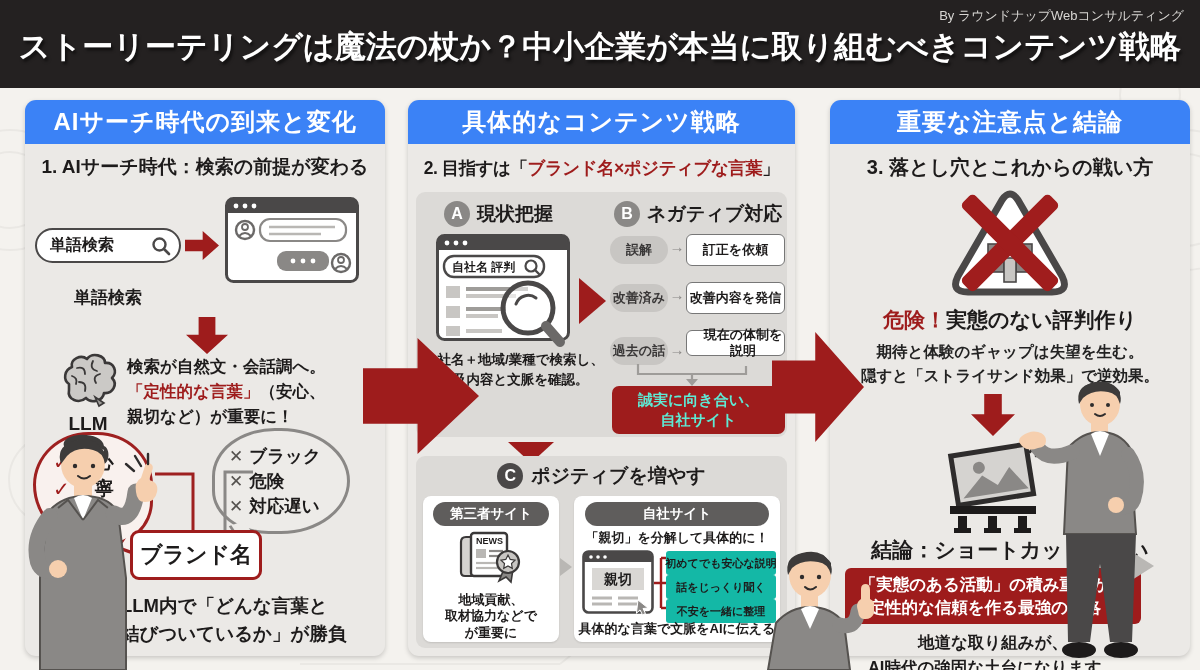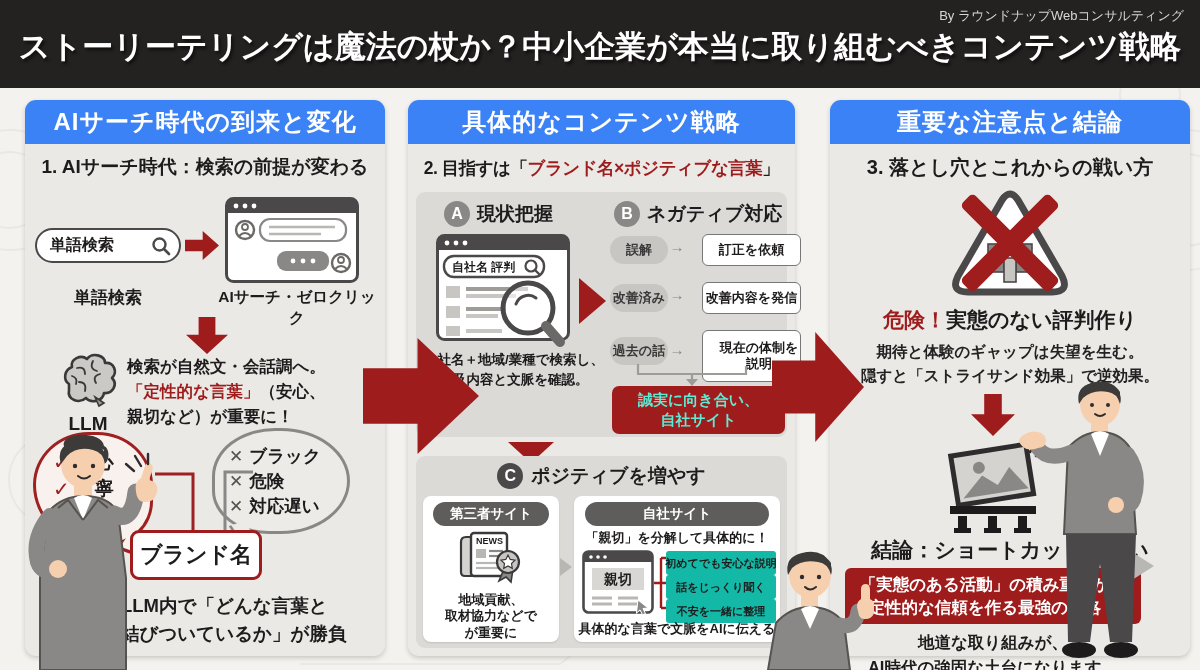--- a/index.html
+++ b/index.html
@@ -71,21 +71,21 @@
   .sub-head{position:absolute;display:flex;align-items:center;gap:7px;font-size:19px;font-weight:800;white-space:nowrap;}
   .a-head{left:28px;top:9px;}
   .b-head{left:198px;top:9px;}
   .a-browser{position:absolute;left:20px;top:42px;}
   .a-desc{position:absolute;left:0px;top:158px;width:196px;text-align:center;font-size:13.5px;font-weight:800;line-height:1.5;}
   .b-row{position:absolute;left:194px;width:175px;height:34px;}
   .b-oval{position:absolute;left:0;top:2px;width:58px;height:28px;background:#c8c6c3;border-radius:15px;
     display:flex;align-items:center;justify-content:center;font-size:13px;font-weight:800;color:#3a3838;}
   .b-arr{position:absolute;left:59px;top:4px;width:16px;text-align:center;color:#8a8886;font-weight:800;font-size:15px;}
   .b-box{position:absolute;left:76px;top:0;width:99px;background:#fff;border:1.5px solid #777;border-radius:6px;
-    display:flex;align-items:center;justify-content:center;text-align:center;font-size:13px;font-weight:800;line-height:1.25;box-sizing:border-box;margin-left:16px;}
+    display:flex;align-items:center;justify-content:center;text-align:center;font-size:13px;font-weight:800;line-height:1.25;box-sizing:border-box;}
   .b-result{position:absolute;left:196px;top:194px;width:173px;height:48px;background:#9e1c1c;border-radius:7px;color:#5eead4;
     display:flex;flex-direction:column;align-items:center;justify-content:center;font-size:15px;font-weight:800;line-height:1.35;}
   .c-head{position:absolute;left:0;top:7px;width:100%;display:flex;align-items:center;justify-content:center;gap:8px;
     font-size:19px;font-weight:800;}
   .mini-card{position:absolute;background:#fff;border-radius:8px;box-shadow:0 1px 2px rgba(0,0,0,.12);}
   .tp-card{left:7px;top:40px;width:136px;height:146px;}
   .own-card{left:158px;top:40px;width:206px;height:146px;}
   .pill{margin:6px auto 0;background:#5f5d5c;border-radius:13px;color:#fff;font-size:13.5px;font-weight:800;
     display:flex;align-items:center;justify-content:center;height:24px;}
   .tp-pill{width:116px;}
@@ -159,21 +159,20 @@
       <rect x="52" y="54" width="52" height="20" rx="9" fill="#8a8886"></rect>
       <circle cx="68" cy="64" r="2.4" fill="#fff"></circle>
         <circle cx="78" cy="64" r="2.4" fill="#fff"></circle>
         <circle cx="88" cy="64" r="2.4" fill="#fff"></circle>
       <circle cx="116" cy="66" r="9" fill="#fff" stroke="#6b6968" stroke-width="2.4"></circle>
       <circle cx="116" cy="63" r="3" fill="none" stroke="#6b6968" stroke-width="1.8"></circle>
       <path d="M110,72 q6,-6 12,0" fill="none" stroke="#6b6968" stroke-width="1.8"></path>
     </svg>
 
     <div class="lbl lbl-left">単語検索</div>
-    <div class="lbl lbl-right">AIサーチ・ゼロクリック</div>
 
     <div class="arrow-down-sm" style="left:161px;top:217px;width:42px;height:37px;"></div>
 
     <div class="brain-wrap">
       <svg width="66" height="56" viewBox="0 0 66 56">
         <path d="M14,32 C8,28 9,18 17,15 C15,7 26,2 32,7 C37,0 50,3 50,11 C59,10 63,20 57,26 C63,32 58,42 49,41 C48,49 36,52 31,46 C24,52 12,48 14,38 Z" fill="#cbc9c6" stroke="#3a3838" stroke-width="2.6" stroke-linejoin="round"></path>
         <path d="M22,16 q8,-2 8,6 M38,9 q-4,8 4,10 M45,22 q-8,2 -4,9 M24,30 q8,0 6,9 M17,24 q6,2 4,8" fill="none" stroke="#3a3838" stroke-width="1.8" stroke-linecap="round"></path>
         <path d="M40,45 l4,9 l5,-3 z" fill="#9e9c99" stroke="#3a3838" stroke-width="1.6"></path>
       </svg>
       <div class="brain-lbl">LLM</div>
@@ -285,21 +284,21 @@
         <div class="b-box" style="height:32px;">訂正を依頼</div>
       </div>
       <div class="b-row" style="top:90px;">
         <div class="b-oval">改善済み</div>
         <div class="b-arr">→</div>
         <div class="b-box" style="height:32px;">改善内容を発信</div>
       </div>
       <div class="b-row" style="top:138px;">
         <div class="b-oval" style="top:7px;">過去の話</div>
         <div class="b-arr" style="top:11px;">→</div>
-        <div class="b-box" style="height:52px;padding-left:15px;">現在の体制を説明</div>
+        <div class="b-box" style="height:26px;padding-left:15px;">現在の体制を説明</div>
       </div>
 
       <svg width="150" height="22" viewBox="0 0 150 22" style="position:absolute;left:210px;top:172px;">
         <path d="M12,0 V10 H120 V2 M66,10 V16" fill="none" stroke="#9e9c99" stroke-width="2.2"></path>
         <path d="M60,15 h12 l-6,7 z" fill="#9e9c99"></path>
       </svg>
       <div class="b-result">
         <span>誠実に向き合い、</span>
         <span>自社サイト</span>
       </div>

